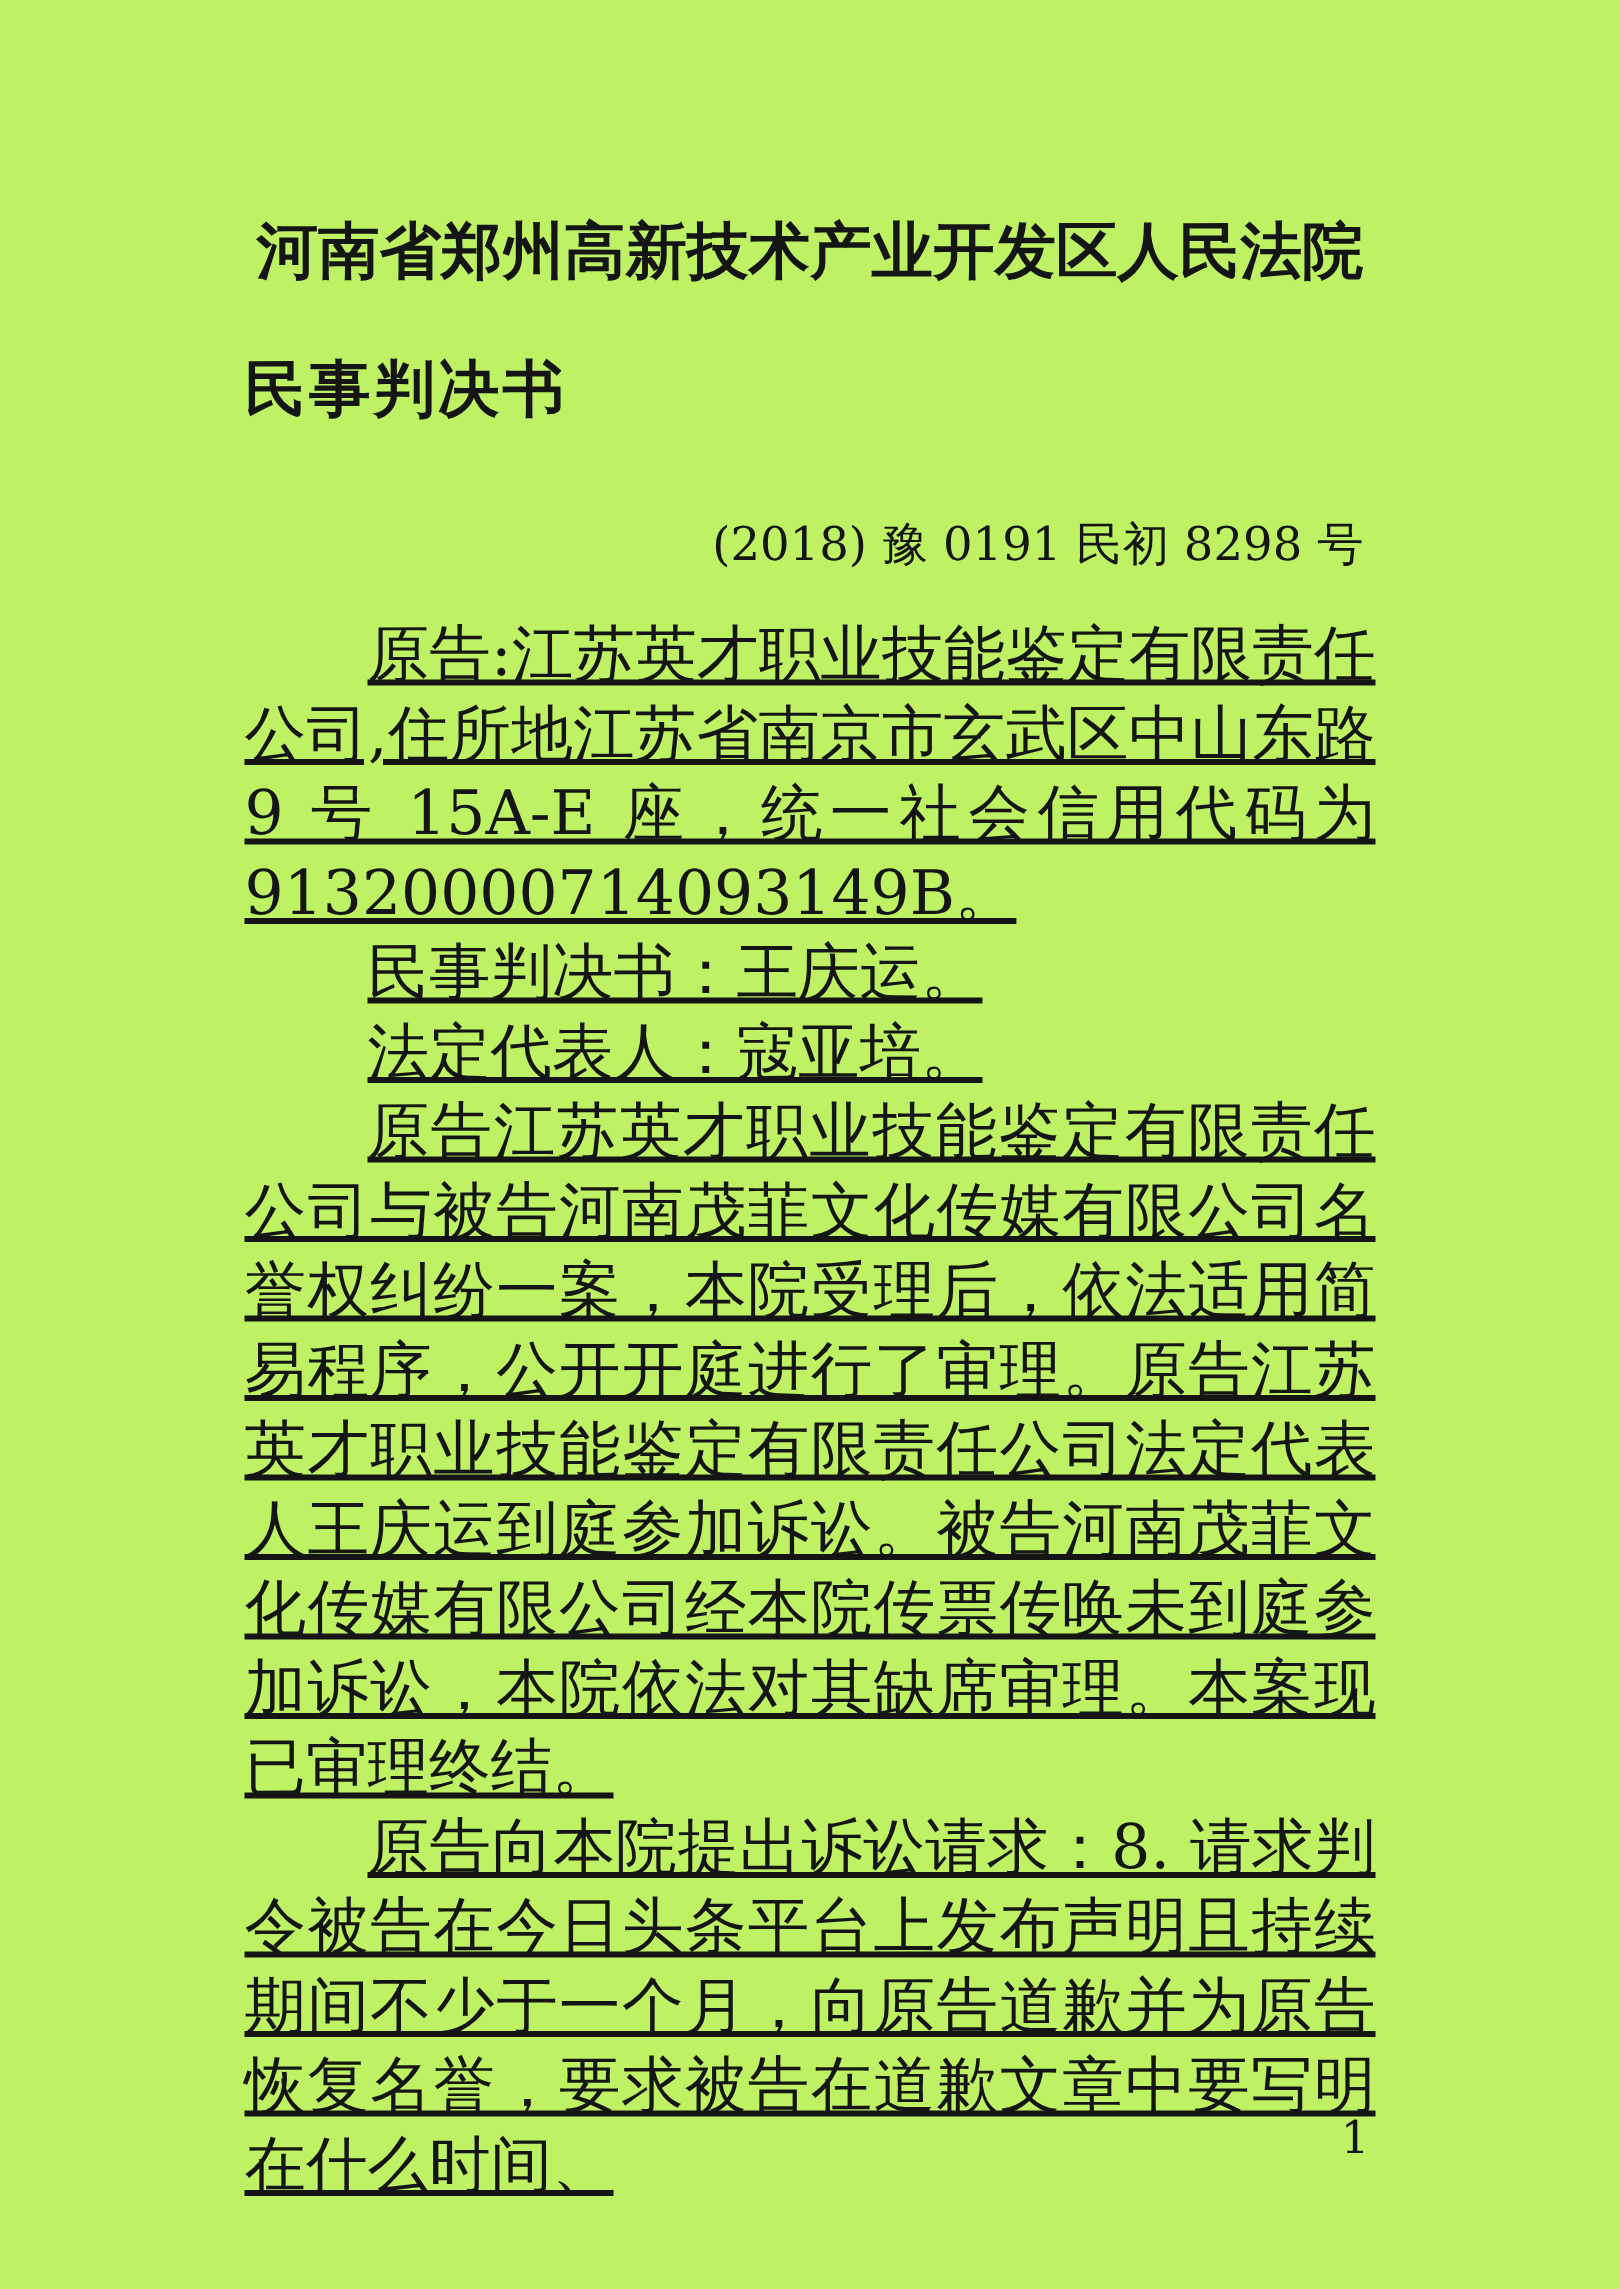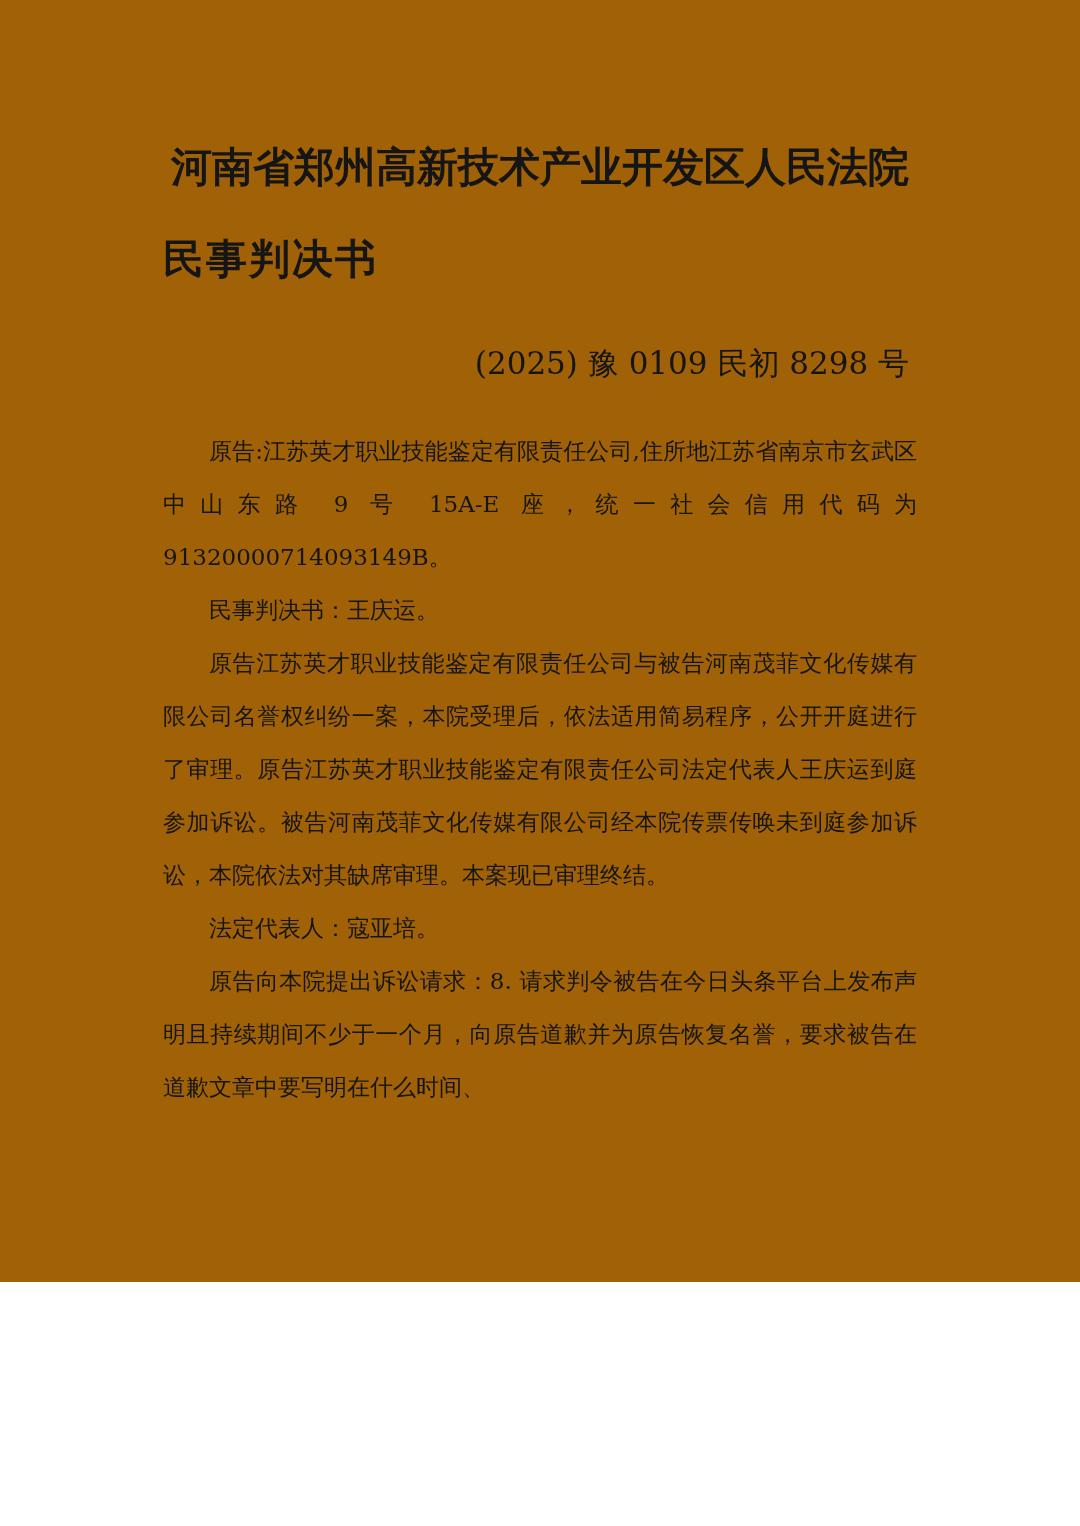--- a/index.html
+++ b/index.html
@@ -3,22 +3,22 @@
 <meta charset="utf-8">
 <style>
   html, body {
     margin: 0;
     padding: 0;
     background: #ffffff;
   }
   .page {
     position: relative;
     width: 1080px;
-    height: 1282px;
-    background: #a16207;
+    height: 1526px;
+    background: #bef264;
     overflow: hidden;
     font-family: "DejaVu Serif", "Liberation Serif", serif;
     color: #151515;
     box-sizing: border-box;
     padding-left: 45px;
   }
   .content {
     position: absolute;
     left: 163px;
     top: 0;
@@ -41,25 +41,26 @@
     letter-spacing: 2px;
   }
   .case-number {
     margin-top: 60px;
     font-size: 31px;
     line-height: 40px;
     text-align: right;
     padding-right: 8px;
   }
   .body-text {
-    margin-top: 42px;
-    font-size: 23px;
+    margin-top: 27px;
+    font-size: 41px;
     line-height: 53px;
     text-align: justify;
     text-justify: inter-ideograph;
+    text-decoration: underline;
   }
   .body-text p {
     margin: 0;
     padding: 0;
     text-indent: 2em;
     overflow-wrap: break-word;
   }
   .page-number {
     position: absolute;
     right: 167px;
@@ -71,26 +72,26 @@
 </head>
 <body>
 
 <div class="page">
   <div class="content">
 
     <div class="court-title">河南省郑州高新技术产业开发区人民法院</div>
 
     <div class="doc-type-title">民事判决书</div>
 
-    <div class="case-number">(2025) 豫 0109 民初 8298 号</div>
+    <div class="case-number">(2018) 豫 0191 民初 8298 号</div>
 
     <div class="body-text">
       <p>原告:江苏英才职业技能鉴定有限责任公司,住所地江苏省南京市玄武区中山东路 9 号 15A-E 座，统一社会信用代码为 91320000714093149B。</p>
       <p>民事判决书：王庆运。</p>
+      <p>法定代表人：寇亚培。</p>
       <p>原告江苏英才职业技能鉴定有限责任公司与被告河南茂菲文化传媒有限公司名誉权纠纷一案，本院受理后，依法适用简易程序，公开开庭进行了审理。原告江苏英才职业技能鉴定有限责任公司法定代表人王庆运到庭参加诉讼。被告河南茂菲文化传媒有限公司经本院传票传唤未到庭参加诉讼，本院依法对其缺席审理。本案现已审理终结。</p>
-      <p>法定代表人：寇亚培。</p>
       <p>原告向本院提出诉讼请求：8. 请求判令被告在今日头条平台上发布声明且持续期间不少于一个月，向原告道歉并为原告恢复名誉，要求被告在道歉文章中要写明在什么时间、</p>
     </div>
 
   </div>
 
   <div class="page-number">1</div>
 </div>
 
 </body></html>

